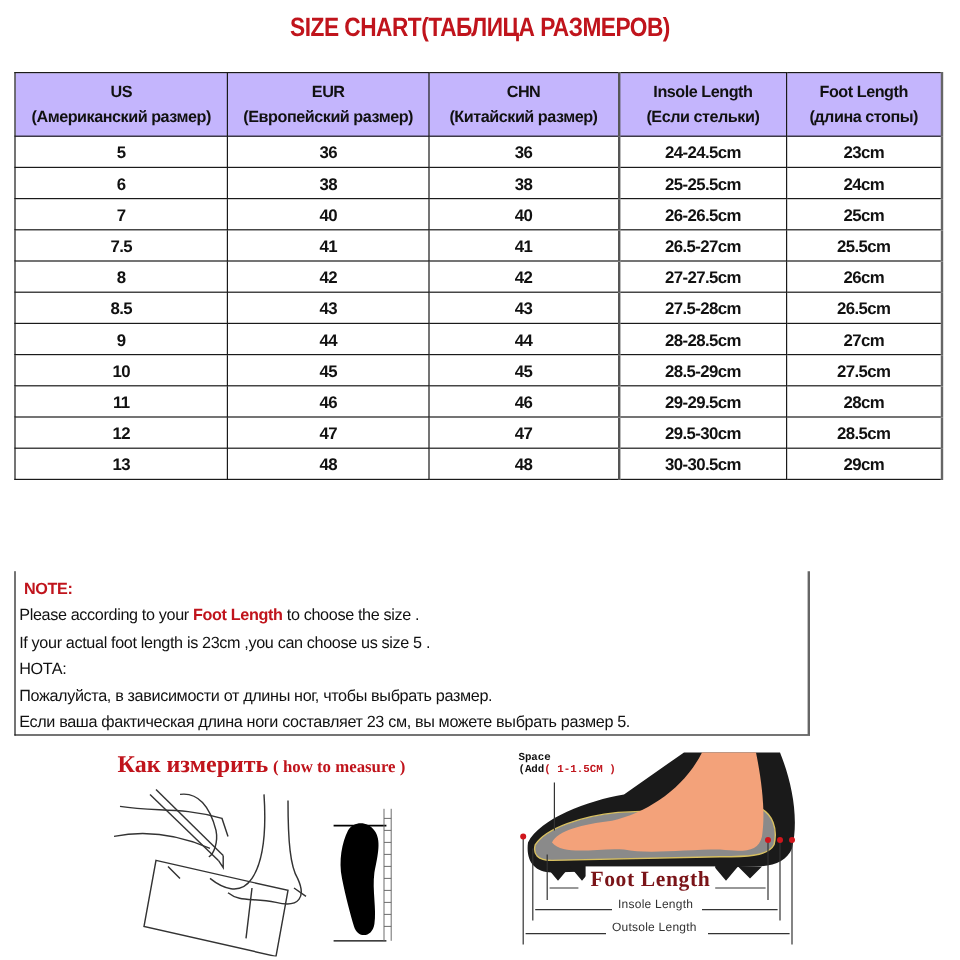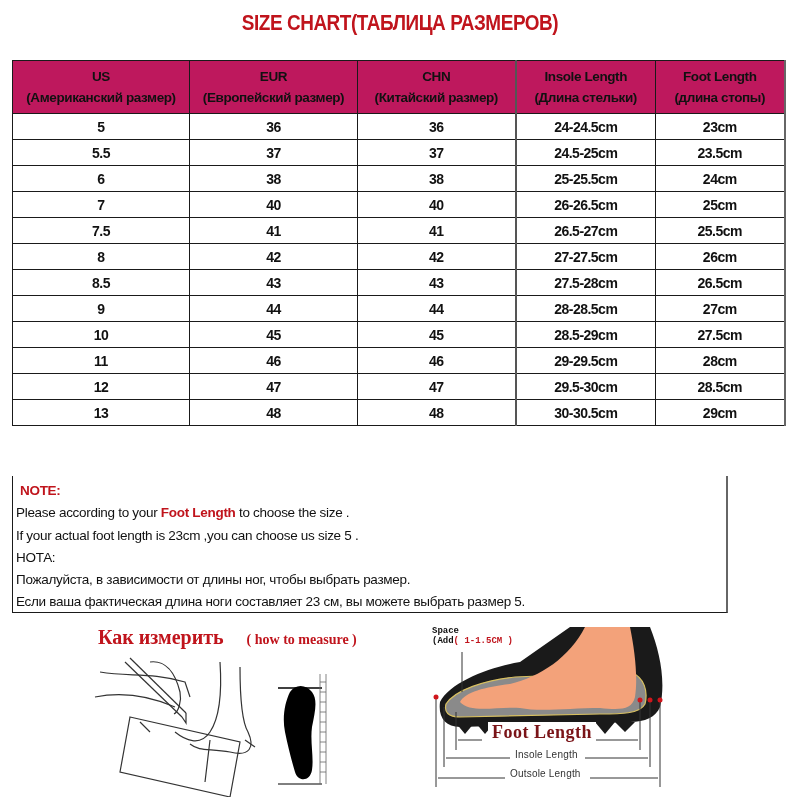--- a/index.html
+++ b/index.html
@@ -14,51 +14,51 @@
 
     table.size {
       position: absolute; left: 12px; top: 60px; width: 772px;
       border-collapse: collapse; table-layout: fixed;
     }
     table.size th, table.size td {
       border: 1px solid #1a1a1a; text-align: center; vertical-align: middle;
       font-family: "Liberation Sans", sans-serif; font-weight: bold;
     }
     table.size th {
-      background: #be185d; height: 53px; font-size: 13.5px; line-height: 21px;
+      background: #c4b5fd; height: 53px; font-size: 13.5px; line-height: 21px;
       letter-spacing: -0.4px;
     }
     table.size th span { display: block; }
     table.size td { height: 26px; font-size: 14px; letter-spacing: -0.5px; }
     table.size col.c1 { width: 177px; }
     table.size col.c2 { width: 168px; }
     table.size col.c3 { width: 158px; }
     table.size col.c4 { width: 140px; }
     table.size col.c5 { width: 129px; }
     table.size th:nth-child(4), table.size td:nth-child(4) { border-left: 2px solid #555; }
     table.size tr > *:last-child { border-right: 2px solid #666; }
 
     .note {
-      position: absolute; left: 12px; top: 476px; width: 716px; height: 137px;
+      position: absolute; left: 12px; top: 476px; width: 663px; height: 137px;
       border: 1px solid #1a1a1a; border-top: none; border-right: 2px solid #666;
       padding: 4px 0 0 3px;
     }
     .note .line { font-size: 13.5px; line-height: 22.3px; letter-spacing: -0.3px; white-space: nowrap; }
     .note .red { color: #c0141c; font-weight: bold; }
     .note .line.head { padding-left: 4px; }
 
     
     .measure {
       position: absolute; left: 90px; top: 622px; width: 290px; height: 175px;
     }
     .measure-title {
       position: absolute; left: 8px; top: 4px; font-family: "Liberation Serif", serif;
       font-weight: bold; color: #c0141c; font-size: 20px; white-space: nowrap;
     }
-    .measure-title .sub { font-size: 14px; margin-left: 23px; }
+    .measure-title .sub { font-size: 14px; margin-left: 4px; }
 
     .shoe {
       position: absolute; left: 430px; top: 622px; width: 240px; height: 175px;
     }
     .shoe .space-label {
       position: absolute; left: 2px; top: 4px; font-size: 9px; font-weight: bold; line-height: 10px;
       font-family: Liberation Mono, monospace; color: #111;
     }
     .shoe .space-label .red { color: #c0141c; font-size: 9px; text-align: right; }
     .shoe .foot-length {
@@ -94,42 +94,35 @@
       <th>
           <span>EUR</span>
           <span>(Европейский размер)</span>
         </th>
       <th>
           <span>CHN</span>
           <span>(Китайский размер)</span>
         </th>
       <th>
           <span>Insole Length</span>
-          <span>(Длина стельки)</span>
+          <span>(Если стельки)</span>
         </th>
       <th>
           <span>Foot Length</span>
           <span>(длина стопы)</span>
         </th>
     </tr>
   </thead>
   <tbody id="rows">
       <tr>
         <td>5</td>
         <td>36</td>
         <td>36</td>
         <td>24-24.5cm</td>
         <td>23cm</td>
-      </tr>
-      <tr>
-        <td>5.5</td>
-        <td>37</td>
-        <td>37</td>
-        <td>24.5-25cm</td>
-        <td>23.5cm</td>
       </tr>
       <tr>
         <td>6</td>
         <td>38</td>
         <td>38</td>
         <td>25-25.5cm</td>
         <td>24cm</td>
       </tr>
       <tr>
         <td>7</td>

